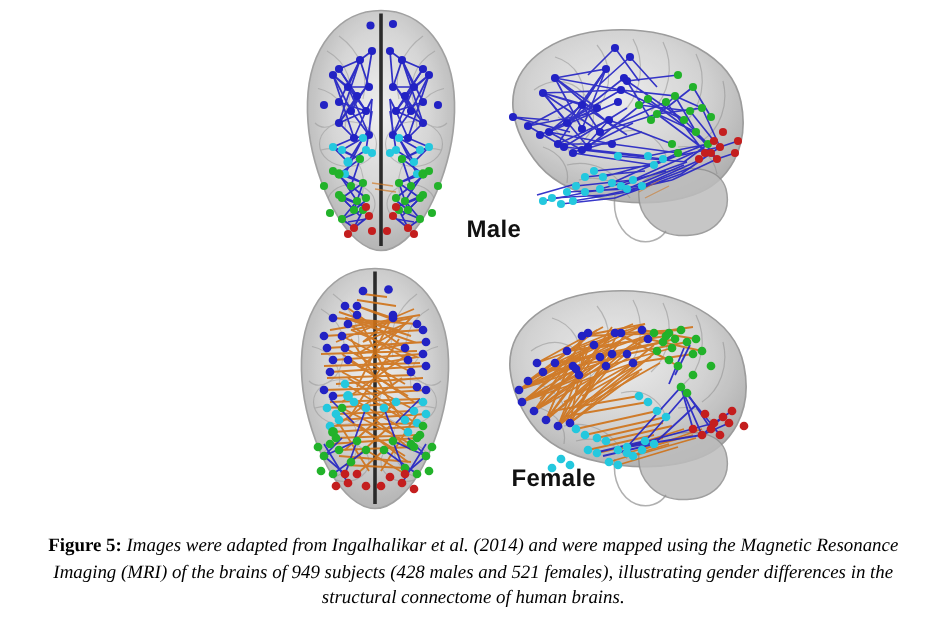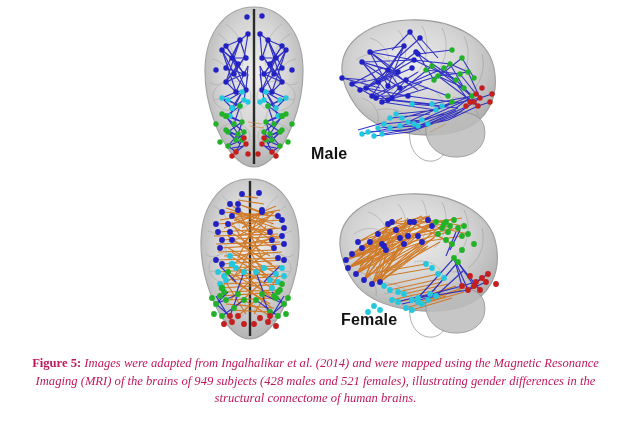--- a/index.html
+++ b/index.html
@@ -44,21 +44,21 @@
 
   .caption {
     position: absolute;
     left: 12px;
     top: 355px;
     width: 607px;
     text-align: center;
     font-family: "Liberation Serif", serif;
     font-size: 12.6px;
     line-height: 17.6px;
-    color: #be185d;
+    color: #000000;
   }
   .caption .cap-label {
     font-weight: bold;
     font-style: normal;
   }
   .caption .cap-body {
     font-style: italic;
   }
   svg { display: block; }
 </style>

